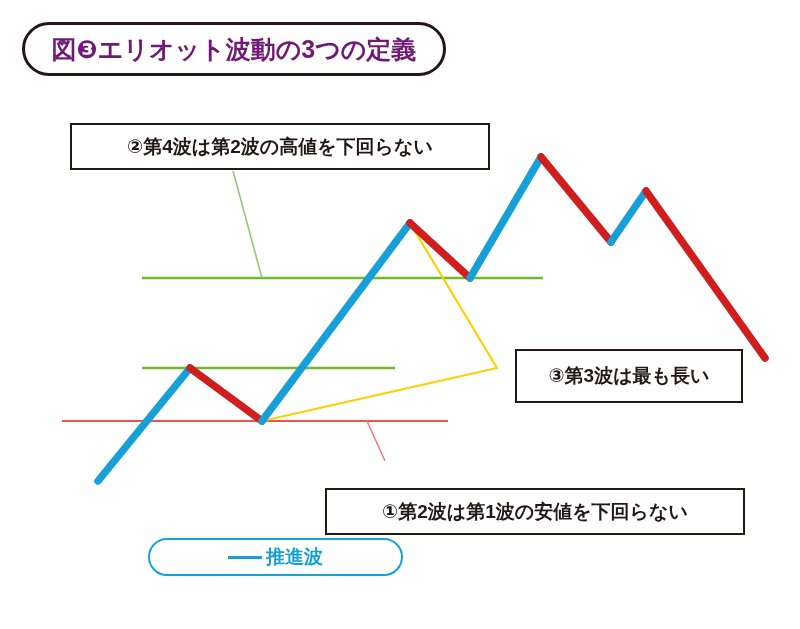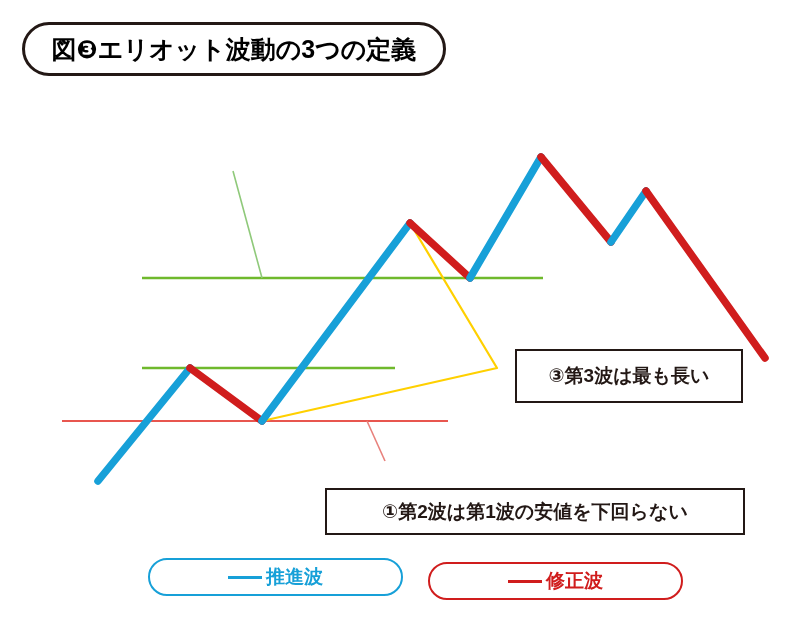--- a/index.html
+++ b/index.html
@@ -16,21 +16,21 @@
   .title-pill{
     position:absolute;left:22px;top:22px;
     width:424px;height:54px;
     border:3px solid #231815;
     border-radius:28px;
     background:#ffffff;
     display:flex;align-items:center;justify-content:center;
     box-sizing:border-box;
   }
   .title-text{
-    font-size:25px;font-weight:bold;color:#000000;
+    font-size:25px;font-weight:bold;color:#701a75;
     letter-spacing:0px;white-space:nowrap;
   }
 
   
   .anno-box{
     position:absolute;
     border:2px solid #231815;
     background:#ffffff;
     box-sizing:border-box;
     display:flex;align-items:center;justify-content:center;
@@ -42,21 +42,21 @@
   #box-rule3{left:515px;top:349px;width:228px;height:54px;}
   #box-rule1{left:325px;top:488px;width:420px;height:47px;}
 
   
   .legend-pill{
     position:absolute;height:38px;
     border-radius:20px;background:#ffffff;
     display:flex;align-items:center;justify-content:center;
     box-sizing:border-box;
   }
-  #legend-impulse{left:148px;top:558px;width:255px;border:2.5px solid #17A0D8;}
+  #legend-impulse{left:148px;top:538px;width:255px;border:2.5px solid #17A0D8;}
   #legend-corrective{left:428px;top:562px;width:255px;border:2.5px solid #D01D1D;}
   .legend-inner{display:flex;align-items:center;gap:4px;}
   .legend-swatch{display:inline-block;width:34px;height:3px;}
   #legend-impulse .legend-swatch{background:#17A0D8;}
   #legend-corrective .legend-swatch{background:#D01D1D;}
   .legend-label{font-size:19px;font-weight:bold;}
   #legend-impulse .legend-label{color:#17A0D8;}
   #legend-corrective .legend-label{color:#D01D1D;}
 
   
@@ -90,36 +90,33 @@
         <line x1="541" y1="157" x2="611" y2="242" stroke="#D01D1D"></line>
         <line x1="611" y1="242" x2="646" y2="191" stroke="#17A0D8"></line>
         <line x1="646" y1="191" x2="765" y2="358" stroke="#D01D1D"></line>
       </g>
   </svg>
 
   <div class="title-pill">
     <span class="title-text">図❸エリオット波動の3つの定義</span>
   </div>
 
+  <div class="anno-box" id="box-rule2">
+    <span class="anno-text">②第4波は第2波の高値を下回らない</span>
+  </div>
 
   <div class="anno-box" id="box-rule3">
     <span class="anno-text">③第3波は最も長い</span>
   </div>
 
   <div class="anno-box" id="box-rule1">
     <span class="anno-text">①第2波は第1波の安値を下回らない</span>
   </div>
 
   <div class="legend-pill" id="legend-impulse">
     <span class="legend-inner">
       <span class="legend-swatch"></span>
       <span class="legend-label">推進波</span>
     </span>
   </div>
 
-  <div class="legend-pill" id="legend-corrective">
-    <span class="legend-inner">
-      <span class="legend-swatch"></span>
-      <span class="legend-label">修正波</span>
-    </span>
-  </div>
 
 </div>
 
 </body></html>

